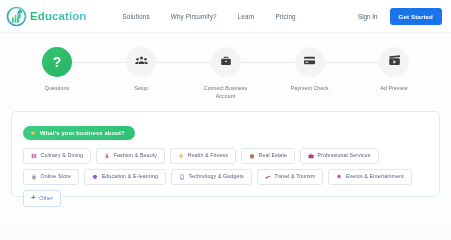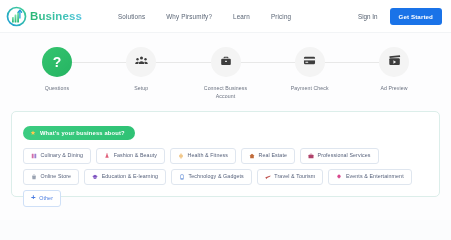--- a/index.html
+++ b/index.html
@@ -253,21 +253,21 @@
             </linearGradient>
           </defs>
           <path d="M21 3 A18 18 0 1 0 21 39 A18 18 0 1 0 21 3 Z" fill="none" stroke="url(#lgA)" stroke-width="3.4"></path>
           <rect x="12" y="22" width="3.6" height="11" rx="1" fill="url(#lgB)"></rect>
           <rect x="17.2" y="17" width="3.6" height="16" rx="1" fill="url(#lgB)"></rect>
           <rect x="22.4" y="12" width="3.6" height="21" rx="1" fill="url(#lgB)"></rect>
           <path d="M27.8 24 L27.8 9" stroke="#1f9ed8" stroke-width="2.6" stroke-linecap="round"></path>
           <path d="M24.3 12.5 L27.8 8.2 L31.3 12.5" fill="none" stroke="#1f9ed8" stroke-width="2.6" stroke-linecap="round" stroke-linejoin="round"></path>
         </svg>
       </span>
-      <span class="brand-name">Business</span>
+      <span class="brand-name">Education</span>
     </div>
 
     <div class="nav">
       <span class="nav-link">Solutions</span>
       <span class="nav-link">Why Pirsumify?</span>
       <span class="nav-link">Learn</span>
       <span class="nav-link">Pricing</span>
     </div>
 
     <div class="header-right">

